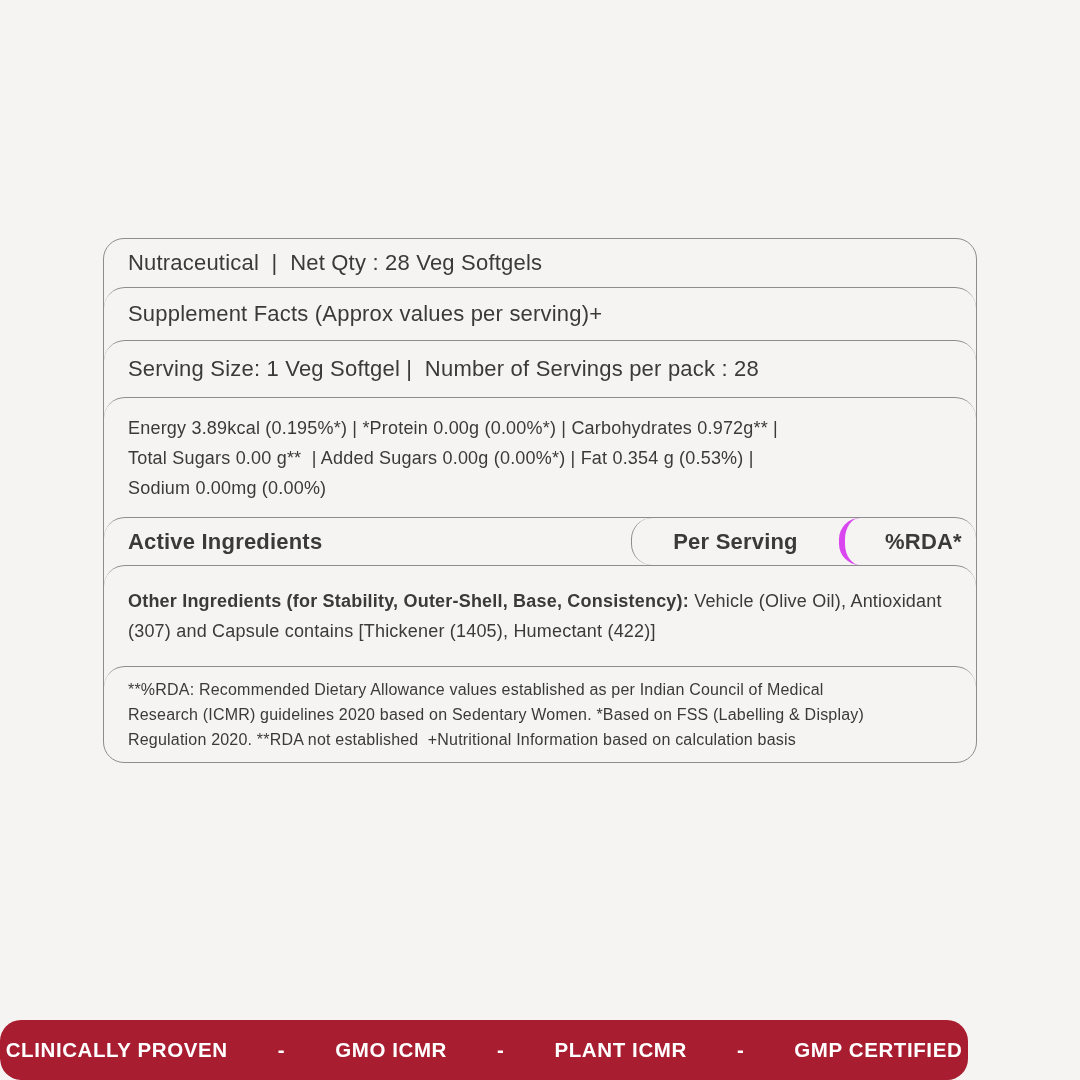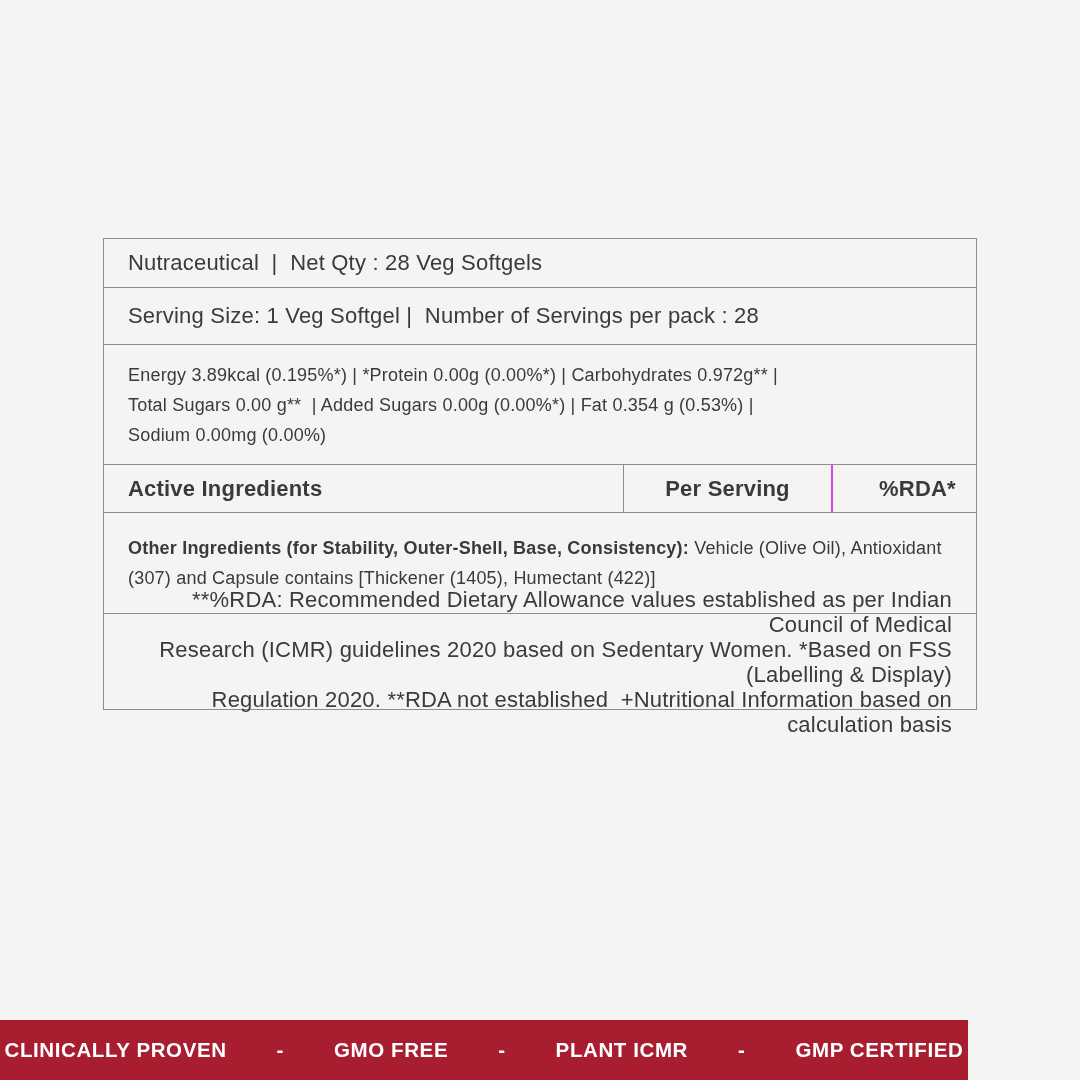--- a/index.html
+++ b/index.html
@@ -1,15 +1,15 @@
 <!DOCTYPE html>
 <html><head>
 <meta charset="utf-8">
 <style>
-  * { margin: 0; padding: 0; box-sizing: border-box; }
+  * { margin: 0; padding: 0; box-sizing: border-box; border-radius: 21px; }
   html, body { width: 1080px; height: 1080px; }
   body {
     background: #f5f4f2;
     font-family: "Liberation Sans", sans-serif;
     color: #3a3a3a;
     position: relative;
     overflow: hidden;
   }
   .pw { white-space: pre-wrap; }
 
@@ -31,30 +31,30 @@
     letter-spacing: 0.2px;
   }
   .row:first-child { border-top: none; }
   .r1 { height: 48px; }
   .r2 { height: 53px; }
   .r3 { height: 57px; text-align: right; }
   .r4 { height: 120px; font-size: 18px; line-height: 30px; }
   .r5 { height: 48px; padding: 0; }
   .r6 { height: 81px; padding: 0; }
   .r7 { height: 101px; font-size: 18px; line-height: 30px; }
-  .r8 { height: 96px; font-size: 22px; line-height: 25px; text-align: right; }
+  .r8 { height: 96px; font-size: 16px; line-height: 25px; }
 
   .cell {
     display: flex;
     align-items: center;
     height: 100%;
   }
   .c1 { width: 519px; padding: 0 24px; }
-  .c2 { width: 208px; border-left: 1px solid #8d8d8d; justify-content: center; text-align: right; }
-  .c3 { flex: 1; border-left: 2px solid #d946ef; justify-content: center; text-align: center; padding-left: 26px; }
+  .c2 { width: 208px; border-left: 1px solid #8d8d8d; justify-content: center; text-align: right; margin-left: 8px; }
+  .c3 { flex: 1; border-left: 6px solid #d946ef; justify-content: center; text-align: center; padding-left: 26px; }
   .bold { font-weight: bold; }
   .r6 .c1 { line-height: 29px; }
 
   
   .banner {
     position: absolute;
     left: 0;
     top: 1020px;
     width: 968px;
     height: 60px;
@@ -72,20 +72,23 @@
 </style>
 </head>
 <body>
 
 <div class="facts-table">
 
   <div class="row r1">
     <span class="pw">Nutraceutical  |  Net Qty : 28 Veg Softgels</span>
   </div>
 
+  <div class="row r2">
+    <span class="pw">Supplement Facts (Approx values per serving)+</span>
+  </div>
 
   <div class="row r3">
     <span class="pw">Serving Size: 1 Veg Softgel |  Number of Servings per pack : 28</span>
   </div>
 
   <div class="row r4">
     <span class="pw">Energy 3.89kcal (0.195%*) | *Protein 0.00g (0.00%*) | Carbohydrates 0.972g** |
 Total Sugars 0.00 g**  | Added Sugars 0.00g (0.00%*) | Fat 0.354 g (0.53%) |
 Sodium 0.00mg (0.00%)</span>
   </div>
@@ -105,18 +108,18 @@
     <span class="pw">**%RDA: Recommended Dietary Allowance values established as per Indian Council of Medical
 Research (ICMR) guidelines 2020 based on Sedentary Women. *Based on FSS (Labelling &amp; Display)
 Regulation 2020. **RDA not established  +Nutritional Information based on calculation basis</span>
   </div>
 
 </div>
 
 <div class="banner">
   <span>CLINICALLY PROVEN</span>
   <span class="sep">-</span>
-  <span>GMO FREE</span>
+  <span>GMO ICMR</span>
   <span class="sep">-</span>
   <span>PLANT ICMR</span>
   <span class="sep">-</span>
   <span>GMP CERTIFIED</span>
 </div>
 
 </body></html>

